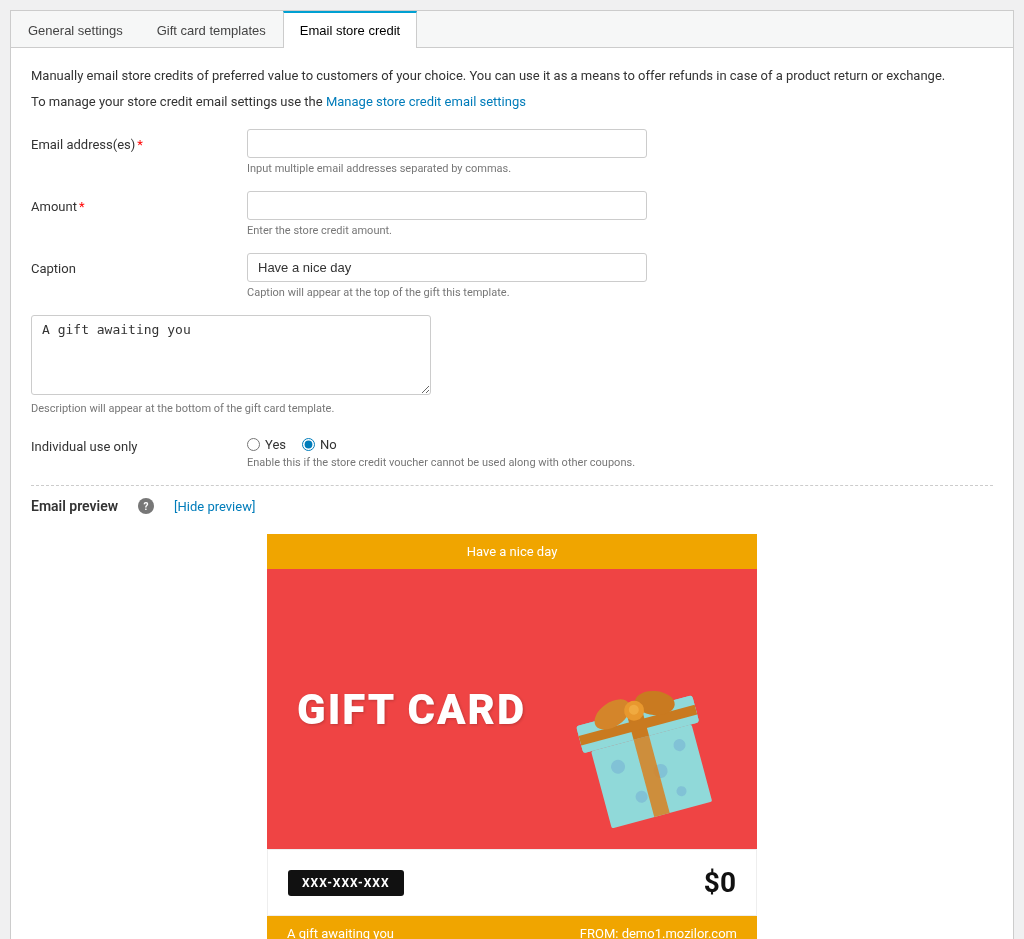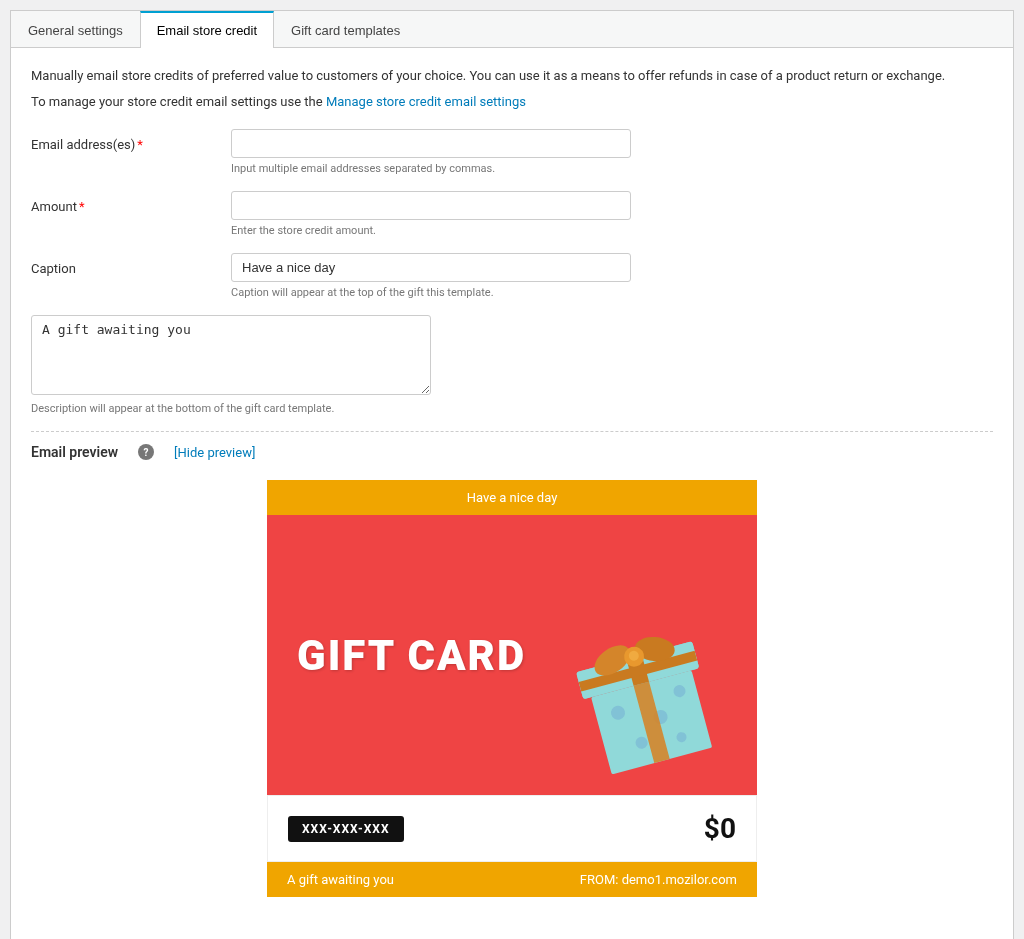--- a/index.html
+++ b/index.html
@@ -55,20 +55,21 @@
       font-size: 13px;
     }
     
     .form-section {
       margin-top: 18px;
     }
     .form-row {
       display: flex;
       align-items: flex-start;
       margin-bottom: 16px;
+      gap: 16px;
     }
     .form-label {
       width: 200px;
       min-width: 200px;
       padding-top: 8px;
       font-size: 13px;
       color: #333;
     }
     .required-star {
       color: red;
@@ -226,22 +227,22 @@
       padding: 10px 0 80px 0;
     }
   </style>
 </head>
 <body>
 
 <div class="page-wrapper">
 
   <div class="tabs">
     <button class="tab">General settings</button>
+    <button class="tab">Gift card templates</button>
     <button class="tab active" style="border-top: 2px solid #00a0d2;">Email store credit</button>
-    <button class="tab">Gift card templates</button>
   </div>
 
   <div class="content">
     <p class="description-text">Manually email store credits of preferred value to customers of your choice. You can use it as a means to offer refunds in case of a product return or exchange.</p>
     <p class="description-text">
       <span>To manage your store credit email settings use the </span><a class="manage-link" href="#">Manage store credit email settings</a>
     </p>
 
     <div class="form-section">
 
@@ -273,20 +274,36 @@
         </div>
       </div>
 
       <div class="form-row">
         <div class="form-field-wrap">
           <textarea class="form-input" style="">A gift awaiting you</textarea>
           <div class="field-hint">Description will appear at the bottom of the gift card template.</div>
         </div>
       </div>
 
+      <div class="form-row">
+        <div class="form-label">Individual use only</div>
+        <div class="form-field-wrap">
+          <div class="radio-group">
+            <label class="radio-option">
+              <input type="radio" name="individual_use" value="yes" style="">
+              <span>Yes</span>
+            </label>
+            <label class="radio-option">
+              <input type="radio" name="individual_use" value="no" checked="" style="">
+              <span>No</span>
+            </label>
+          </div>
+          <div class="field-hint">Enable this if the store credit voucher cannot be used along with other coupons.</div>
+        </div>
+      </div>
 
     </div>
 
     <div class="email-preview-header">
       <span class="preview-title">Email preview</span>
       <span class="help-icon">?</span>
       <a class="hide-preview-link" href="#">[Hide preview]</a>
     </div>
 
     <div class="preview-container">

